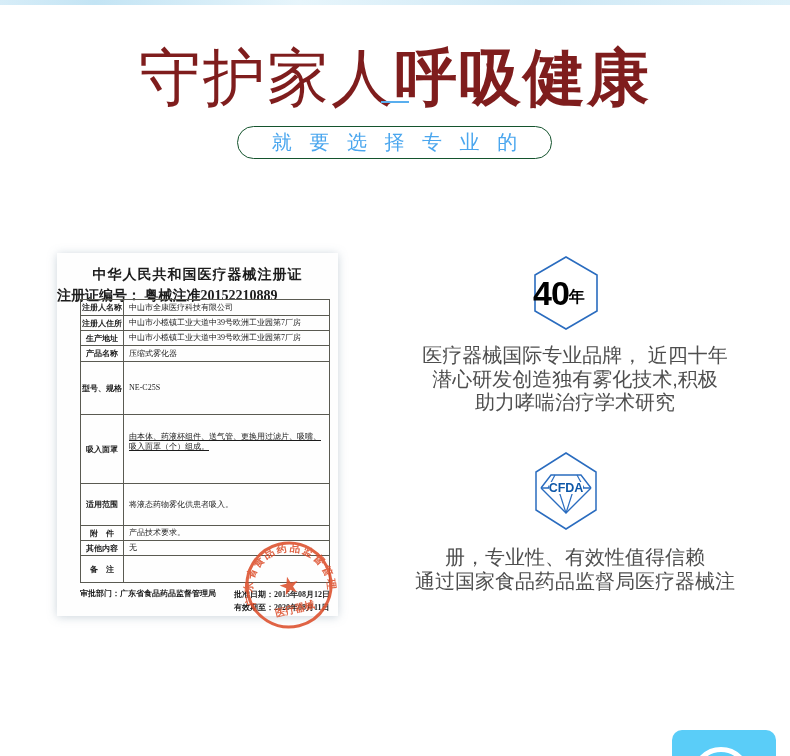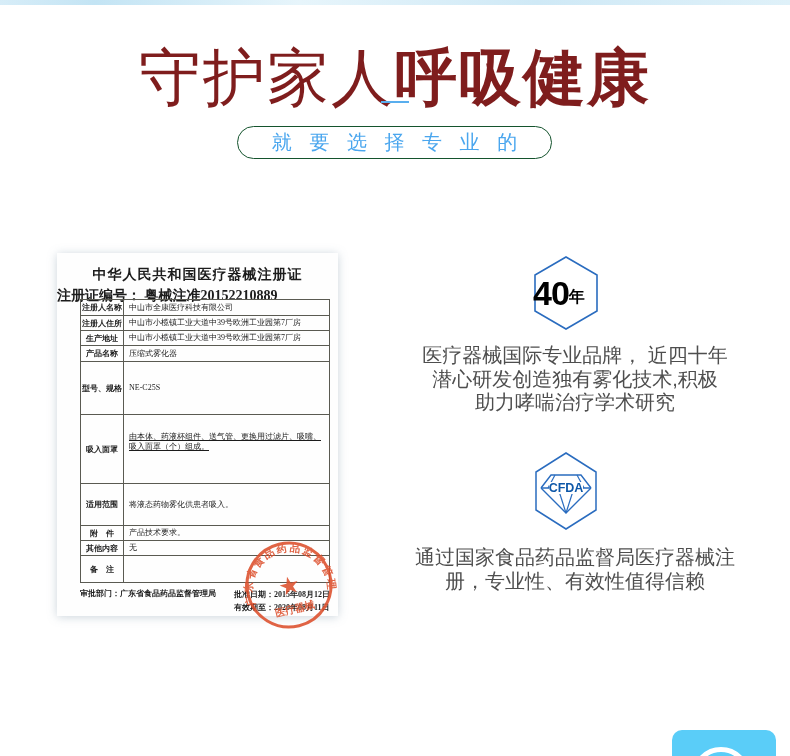--- a/index.html
+++ b/index.html
@@ -165,21 +165,21 @@
       <line x1="21" y1="23" x2="14" y2="36" stroke="#2a6cbf" stroke-width="1.2"></line>
       <line x1="43" y1="23" x2="50" y2="36" stroke="#2a6cbf" stroke-width="1.2"></line>
       <polyline points="7,36 32,61 57,36" fill="none" stroke="#2a6cbf" stroke-width="1.4"></polyline>
       <line x1="24" y1="36" x2="32" y2="61" stroke="#2a6cbf" stroke-width="1.2"></line>
       <line x1="40" y1="36" x2="32" y2="61" stroke="#2a6cbf" stroke-width="1.2"></line>
       <rect x="15" y="30" width="34" height="12" fill="#ffffff"></rect>
       <text x="32" y="40" text-anchor="middle" font-size="12.5" font-weight="bold" fill="#0d57a8">CFDA</text>
     </svg>
   </div>
   <div class="feature-text ft2">
+    <div>册，专业性、有效性值得信赖</div>
     <div>通过国家食品药品监督局医疗器械注</div>
-    <div>册，专业性、有效性值得信赖</div>
   </div>
 
   <div class="float-btn">
     <div class="float-circle"></div>
   </div>
 
 </div>
 
 </body></html>

